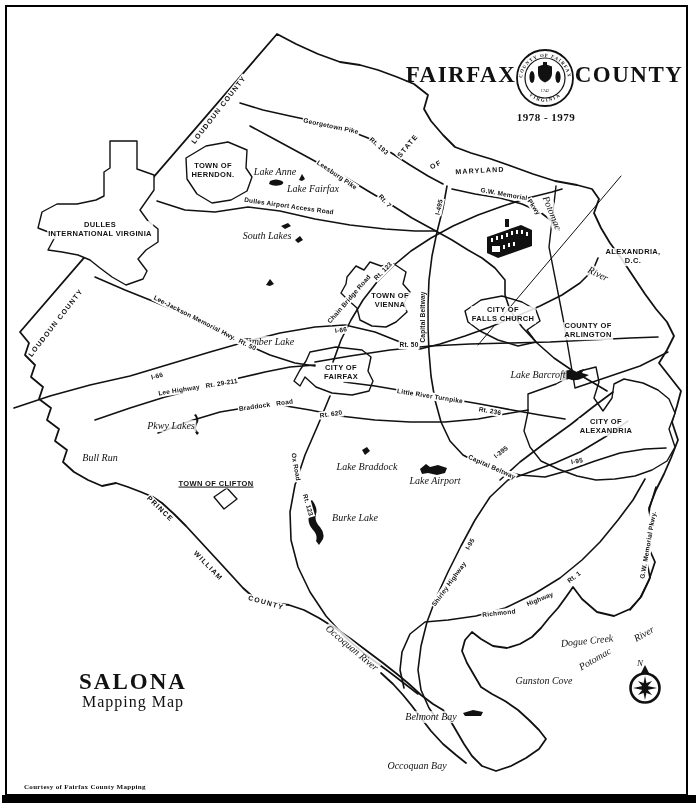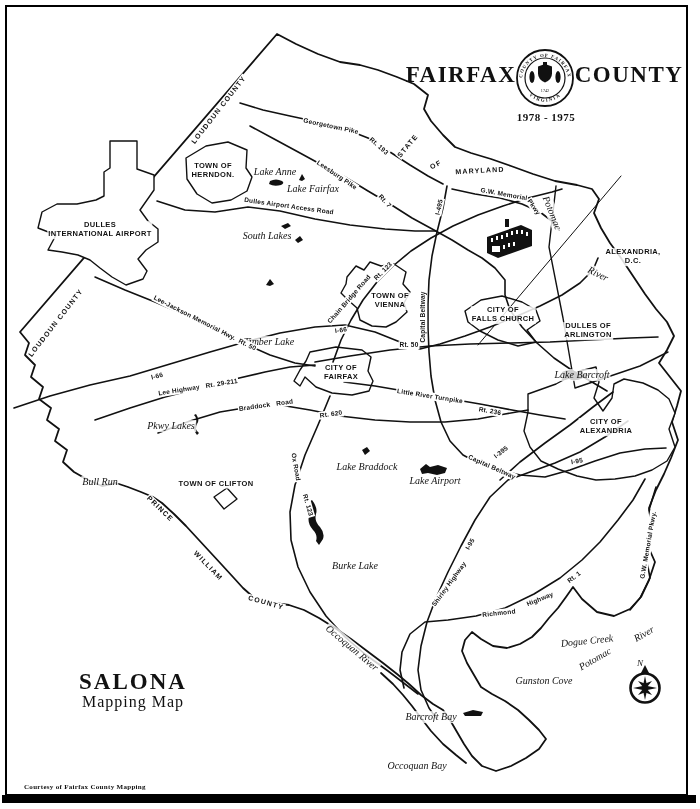--- a/index.html
+++ b/index.html
@@ -155,70 +155,70 @@
       </g>
       <text x="545" y="91.5" text-anchor="middle" font-size="4.2" fill="#111" font-family="Liberation Serif, serif">1742</text>
     </g>
   </svg>
 
   <div class="frame"></div>
   <div class="bottom-bar"></div>
 
   <div class="title-word" style="left:461px;top:75px">FAIRFAX</div>
   <div class="title-word" style="left:629px;top:75px">COUNTY</div>
-  <div class="title-years" style="left:546px;top:117px">1978 - 1975</div>
+  <div class="title-years" style="left:546px;top:117px">1978 - 1979</div>
 
   <div class="salona" style="left:133px;top:682px">SALONA</div>
   <div class="salona-sub" style="left:133px;top:702px">Mapping Map</div>
 
   <div class="credit" style="left:24px;top:783px">Courtesy of Fairfax County Mapping</div>
 
   <div>
       <span class="lbl area" style="left: 213px; top: 171px; transform: translate(-50%, -50%) rotate(0deg);">TOWN OF
 HERNDON.</span>
       <span class="lbl area" style="left: 100px; top: 230px; transform: translate(-50%, -50%) rotate(0deg);">DULLES
-INTERNATIONAL AIRPORT</span>
+INTERNATIONAL VIRGINIA</span>
       <span class="lbl area" style="left: 390px; top: 301px; transform: translate(-50%, -50%) rotate(0deg);">TOWN OF
 VIENNA</span>
       <span class="lbl area" style="left: 503px; top: 315px; transform: translate(-50%, -50%) rotate(0deg);">CITY OF
 FALLS CHURCH</span>
-      <span class="lbl area" style="left: 588px; top: 331px; transform: translate(-50%, -50%) rotate(0deg);">DULLES OF
+      <span class="lbl area" style="left: 588px; top: 331px; transform: translate(-50%, -50%) rotate(0deg);">COUNTY OF
 ARLINGTON</span>
       <span class="lbl area" style="left: 633px; top: 257px; transform: translate(-50%, -50%) rotate(0deg);">ALEXANDRIA, D.C.</span>
       <span class="lbl area" style="left: 341px; top: 373px; transform: translate(-50%, -50%) rotate(0deg);">CITY OF
 FAIRFAX</span>
       <span class="lbl area" style="left: 606px; top: 427px; transform: translate(-50%, -50%) rotate(0deg);">CITY OF
 ALEXANDRIA</span>
-      <span class="lbl area" style="left: 216px; top: 484px; transform: translate(-50%, -50%) rotate(0deg);">TOWN OF CLIFTON</span>
+      <span class="lbl area" style="left: 216px; top: 484px; transform: translate(-50%, -50%) rotate(0deg); text-decoration: underline;">TOWN OF CLIFTON</span>
       <span class="lbl border" style="left: 219px; top: 110px; transform: translate(-50%, -50%) rotate(-52deg);">LOUDOUN COUNTY</span>
       <span class="lbl border" style="left: 56px; top: 323px; transform: translate(-50%, -50%) rotate(-52deg);">LOUDOUN COUNTY</span>
       <span class="lbl border" style="left: 408px; top: 146px; transform: translate(-50%, -50%) rotate(-50deg);">STATE</span>
       <span class="lbl border" style="left: 436px; top: 165px; transform: translate(-50%, -50%) rotate(-28deg);">OF</span>
       <span class="lbl border" style="left: 480px; top: 171px; transform: translate(-50%, -50%) rotate(-3deg);">MARYLAND</span>
       <span class="lbl border" style="left: 160px; top: 509px; transform: translate(-50%, -50%) rotate(44deg);">PRINCE</span>
       <span class="lbl border" style="left: 208px; top: 566px; transform: translate(-50%, -50%) rotate(46deg);">WILLIAM</span>
       <span class="lbl border" style="left: 266px; top: 603px; transform: translate(-50%, -50%) rotate(16deg);">COUNTY</span>
       <span class="lbl water" style="left: 275px; top: 172px; transform: translate(-50%, -50%) rotate(0deg);">Lake Anne</span>
       <span class="lbl water" style="left: 313px; top: 189px; transform: translate(-50%, -50%) rotate(0deg);">Lake Fairfax</span>
       <span class="lbl water" style="left: 267px; top: 236px; transform: translate(-50%, -50%) rotate(0deg);">South Lakes</span>
       <span class="lbl water" style="left: 269px; top: 295px; transform: translate(-50%, -50%) rotate(0deg); margin-top: 47px;">Timber Lake</span>
-      <span class="lbl water" style="left: 538px; top: 375px; transform: translate(-50%, -50%) rotate(0deg); margin-left: 44px;">Lake Barcroft</span>
+      <span class="lbl water" style="left: 538px; top: 375px; transform: translate(-50%, -50%) rotate(0deg);">Lake Barcroft</span>
       <span class="lbl water" style="left: 171px; top: 426px; transform: translate(-50%, -50%) rotate(0deg);">Pkwy L​akes</span>
       <span class="lbl water" style="left: 367px; top: 467px; transform: translate(-50%, -50%) rotate(0deg);">Lake Braddock</span>
       <span class="lbl water" style="left: 435px; top: 481px; transform: translate(-50%, -50%) rotate(0deg);">Lake Airport</span>
-      <span class="lbl water" style="left: 355px; top: 518px; transform: translate(-50%, -50%) rotate(0deg); margin-top: 48px;">Burke Lake</span>
-      <span class="lbl water" style="left: 100px; top: 482px; transform: translate(-50%, -50%) rotate(0deg); font-style: italic;">Bull Run</span>
+      <span class="lbl water" style="left: 355px; top: 518px; transform: translate(-50%, -50%) rotate(0deg);">Burke Lake</span>
+      <span class="lbl water" style="left: 100px; top: 458px; transform: translate(-50%, -50%) rotate(0deg); font-style: italic;">Bull Run</span>
       <span class="lbl water" style="left: 352px; top: 648px; transform: translate(-50%, -50%) rotate(40deg);">Occoquan River</span>
       <span class="lbl water" style="left: 552px; top: 213px; transform: translate(-50%, -50%) rotate(68deg);">Potomac</span>
       <span class="lbl water" style="left: 598px; top: 274px; transform: translate(-50%, -50%) rotate(26deg);">River</span>
       <span class="lbl water" style="left: 595px; top: 659px; transform: translate(-50%, -50%) rotate(-30deg);">Potomac</span>
       <span class="lbl water" style="left: 644px; top: 634px; transform: translate(-50%, -50%) rotate(-30deg);">River</span>
       <span class="lbl water" style="left: 587px; top: 641px; transform: translate(-50%, -50%) rotate(-6deg);">Dogue Creek</span>
       <span class="lbl water" style="left: 544px; top: 681px; transform: translate(-50%, -50%) rotate(0deg); text-align: center;">Gunston Cove</span>
-      <span class="lbl water" style="left: 431px; top: 717px; transform: translate(-50%, -50%) rotate(0deg);">Barcroft Bay</span>
+      <span class="lbl water" style="left: 431px; top: 717px; transform: translate(-50%, -50%) rotate(0deg);">Belmont Bay</span>
       <span class="lbl water" style="left: 417px; top: 766px; transform: translate(-50%, -50%) rotate(0deg);">Occoquan Bay</span>
       <span class="lbl road" style="left: 331px; top: 126px; transform: translate(-50%, -50%) rotate(12deg);">Georgetown Pike</span>
       <span class="lbl road" style="left: 379px; top: 146px; transform: translate(-50%, -50%) rotate(42deg);">Rt. 193</span>
       <span class="lbl road" style="left: 337px; top: 175px; transform: translate(-50%, -50%) rotate(34deg);">Leesburg Pike</span>
       <span class="lbl road" style="left: 385px; top: 201px; transform: translate(-50%, -50%) rotate(48deg);">Rt. 7</span>
       <span class="lbl road" style="left: 289px; top: 206px; transform: translate(-50%, -50%) rotate(8deg);">Dulles Airport Access Road</span>
       <span class="lbl road" style="left: 205px; top: 323px; transform: translate(-50%, -50%) rotate(27deg);">Lee-Jackson Memorial Hwy.  Rt. 50</span>
       <span class="lbl road" style="left: 341px; top: 330px; transform: translate(-50%, -50%) rotate(-8deg);">I-66</span>
       <span class="lbl road" style="left: 157px; top: 376px; transform: translate(-50%, -50%) rotate(-14deg);">I-66</span>
       <span class="lbl road" style="left: 409px; top: 345px; transform: translate(-50%, -50%) rotate(0deg);">Rt. 50</span>

